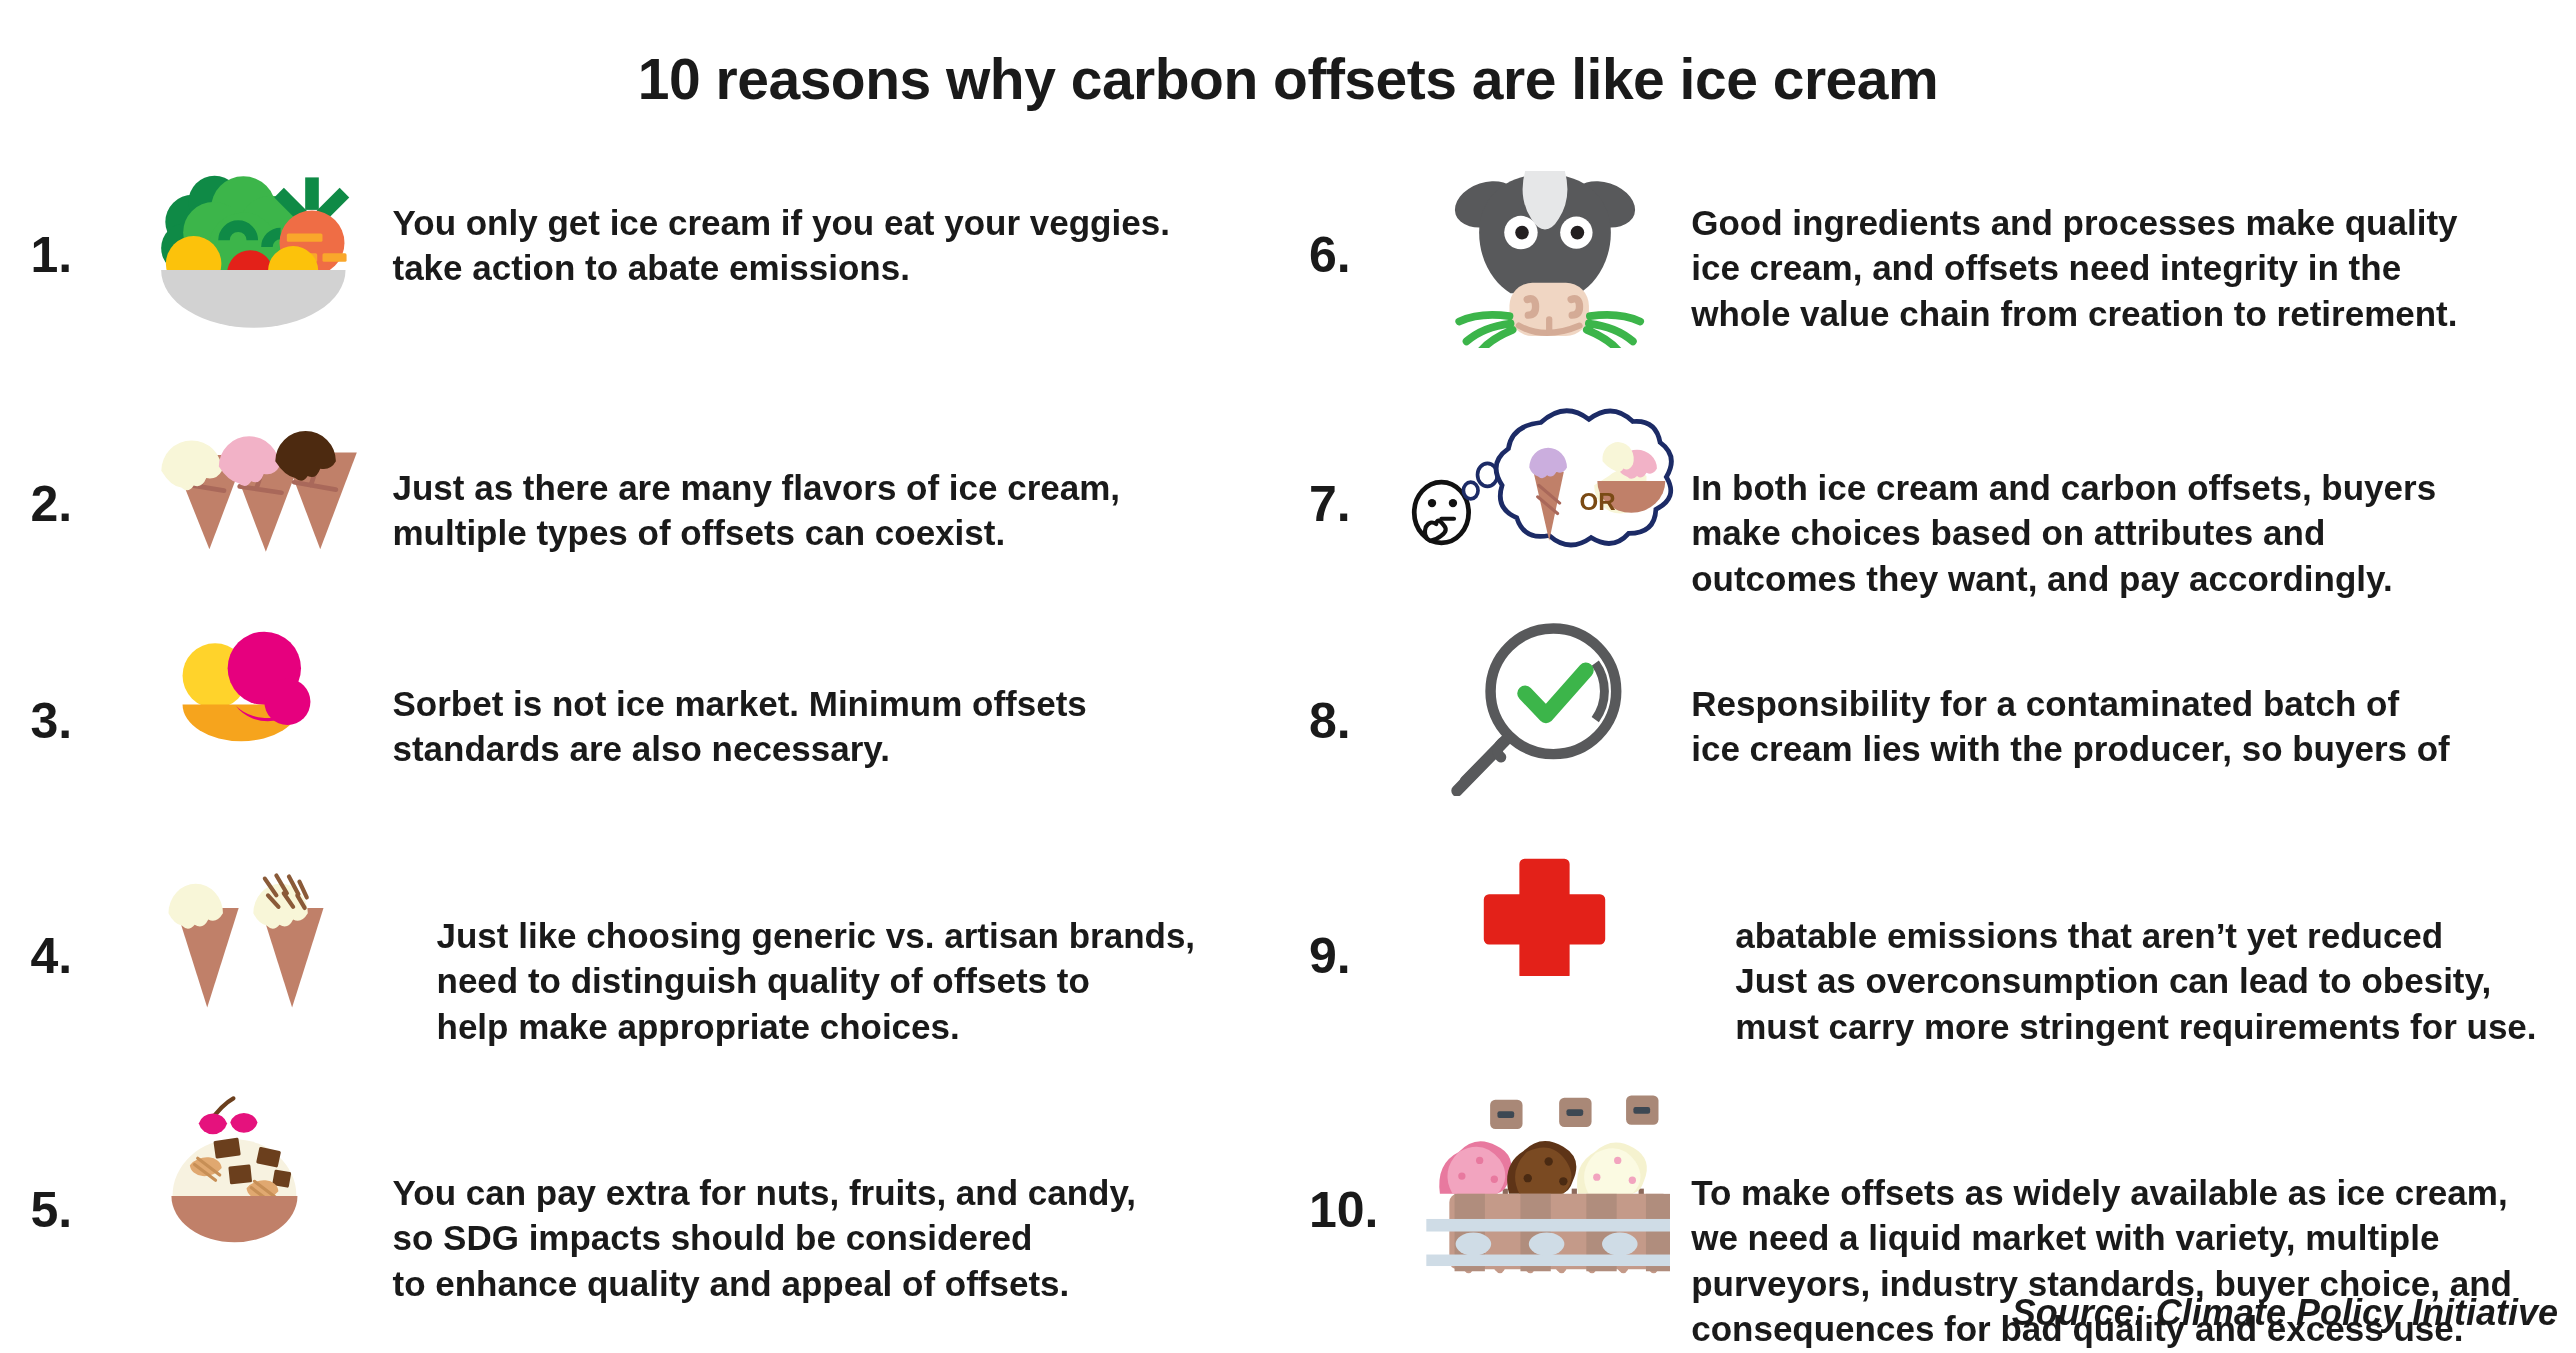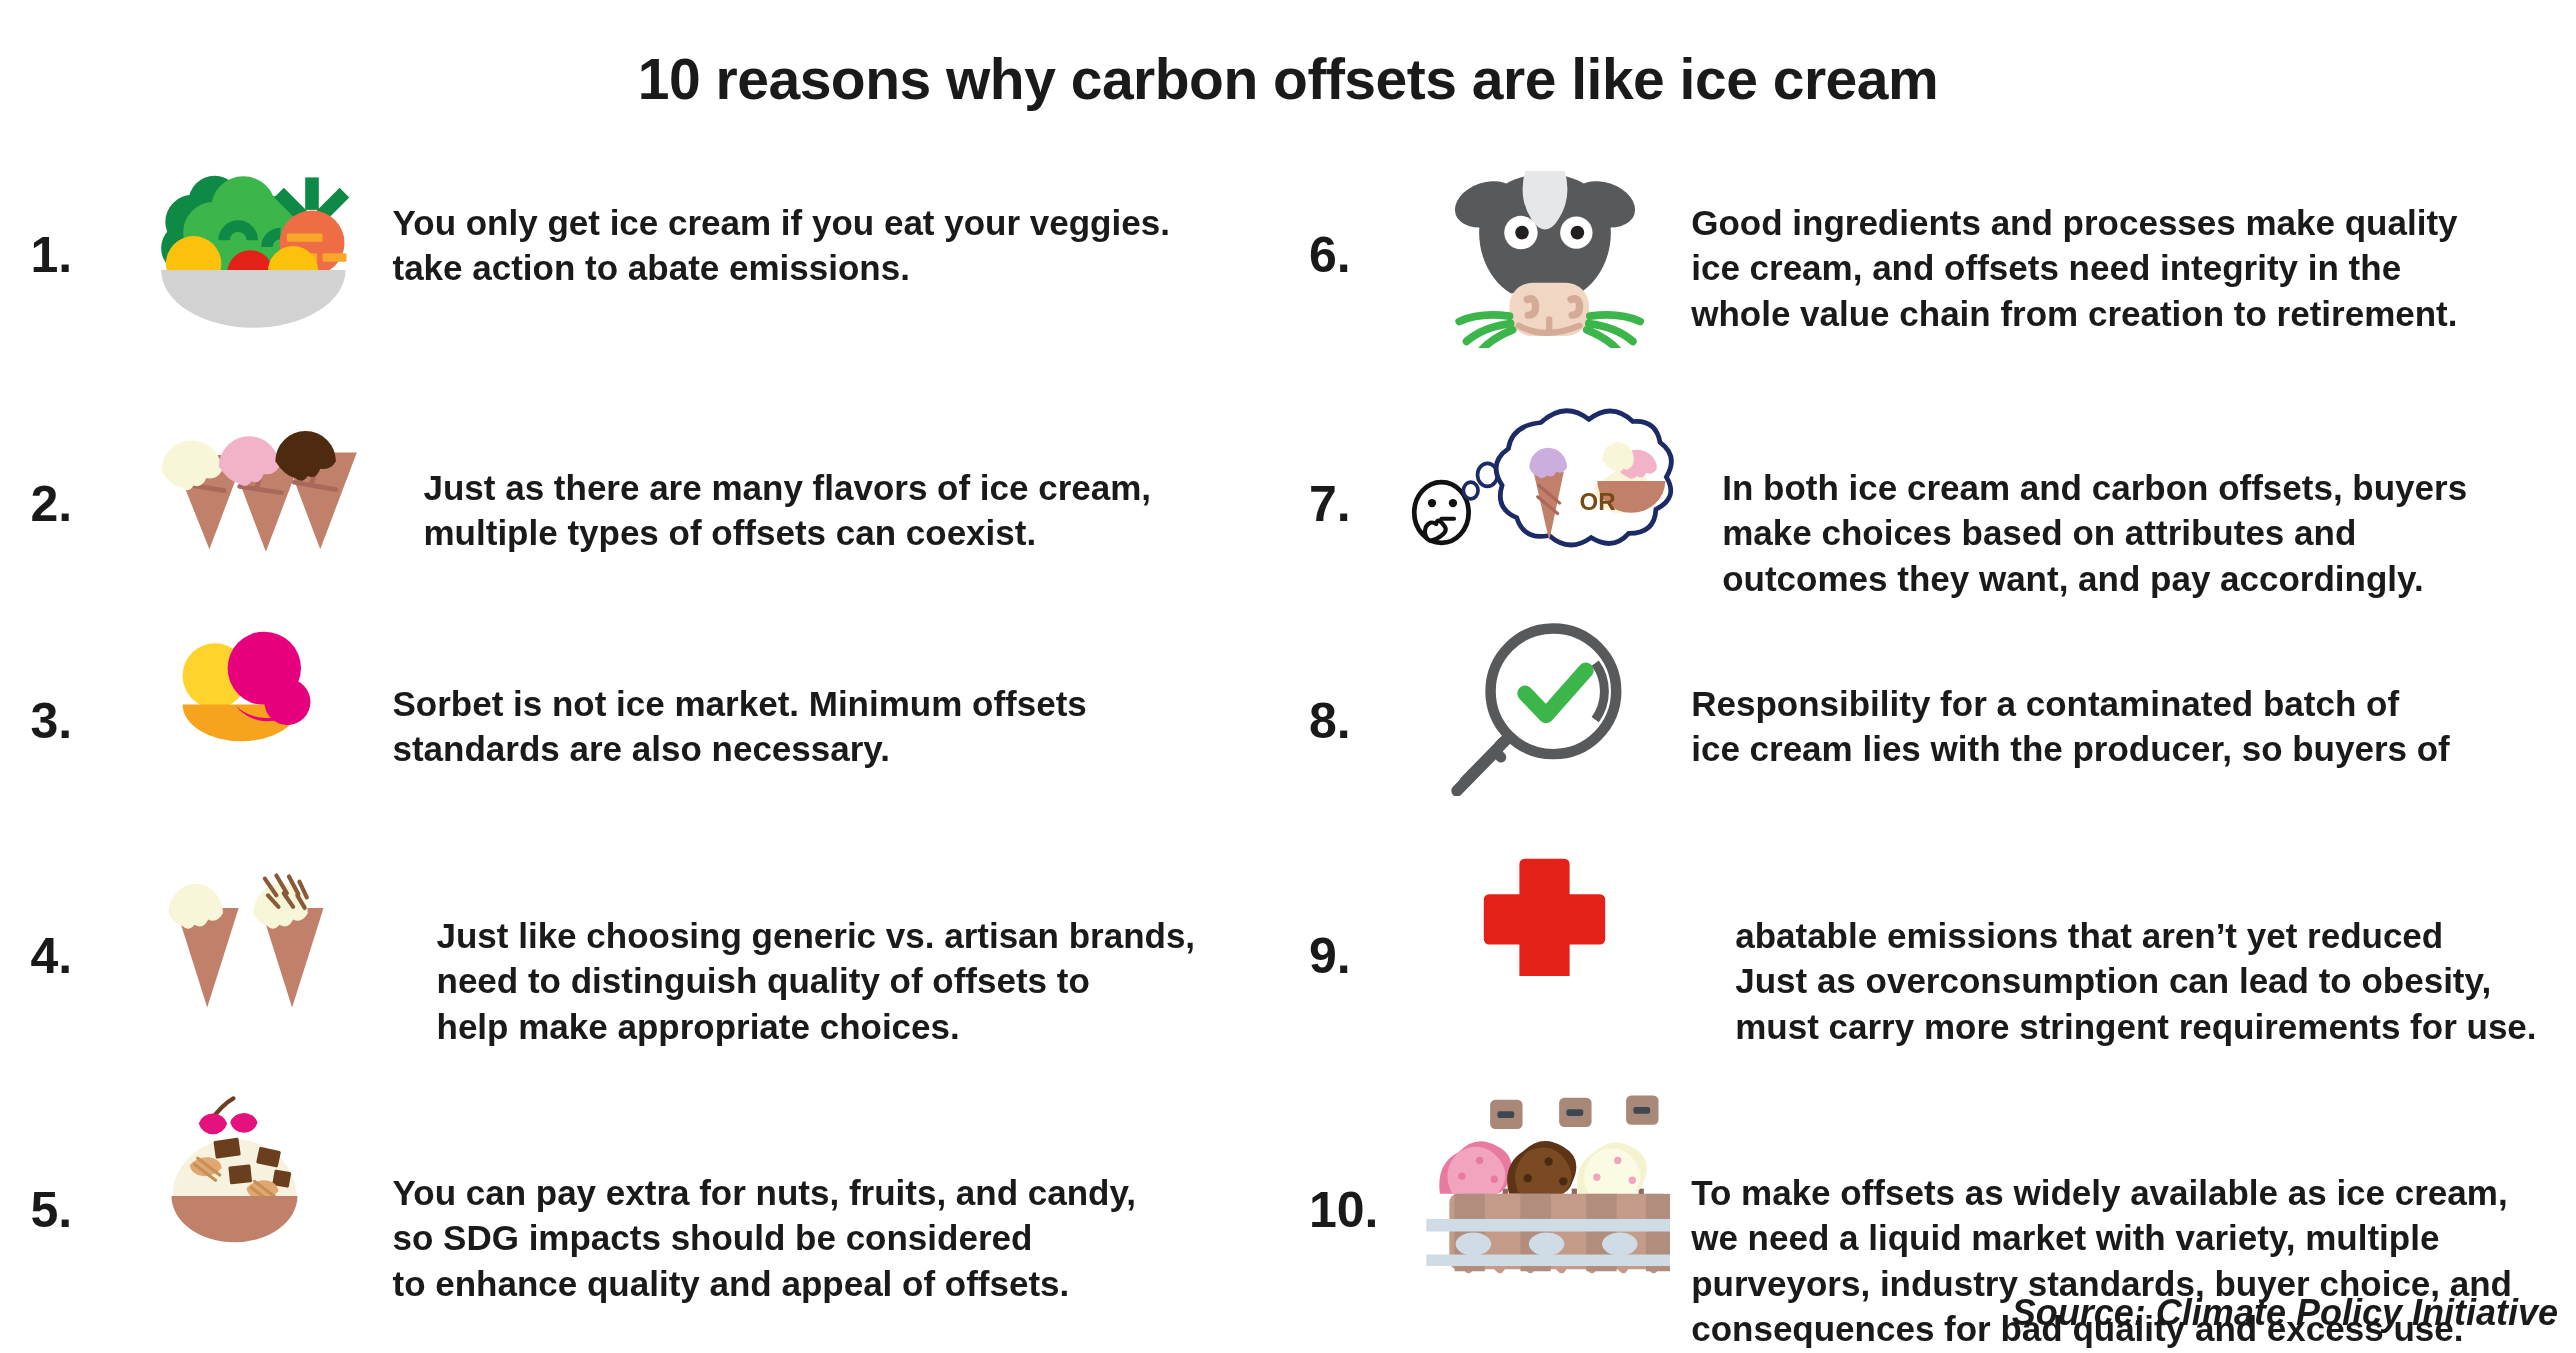--- a/index.html
+++ b/index.html
@@ -66,21 +66,21 @@
   .r2{height:225px;}
   .r3{height:225px;}
   .r4{height:237px;}
   .r5{height:246px;}
   .r1 .num{padding-top:78px;}
   .r2 .num{padding-top:92px;}
   .r3 .num{padding-top:84px;}
   .r4 .num{padding-top:94px;}
   .r5 .num{padding-top:111px;}
   .r1 .txt{padding-top:52px;}
-  .r2 .txt{padding-top:82px;margin-left:31px;}
+  .r2 .txt{padding-top:82px;}
   .r3 .txt{padding-top:73px;}
   .r4 .txt{padding-top:80px;margin-left:44px;}
   .r5 .txt{padding-top:100px;}
   .r1 .icon-cell{padding-top:11.5px;}
   .r2 .icon-cell{padding-top:9.4px;}
   .r3 .icon-cell{padding-top:10.5px;}
   .r4 .icon-cell{padding-top:12.6px;}
   .r5 .icon-cell{padding-top:21px;}
   
   .col-right .num{width:105px;flex:0 0 105px;padding-left:15.7px;}

